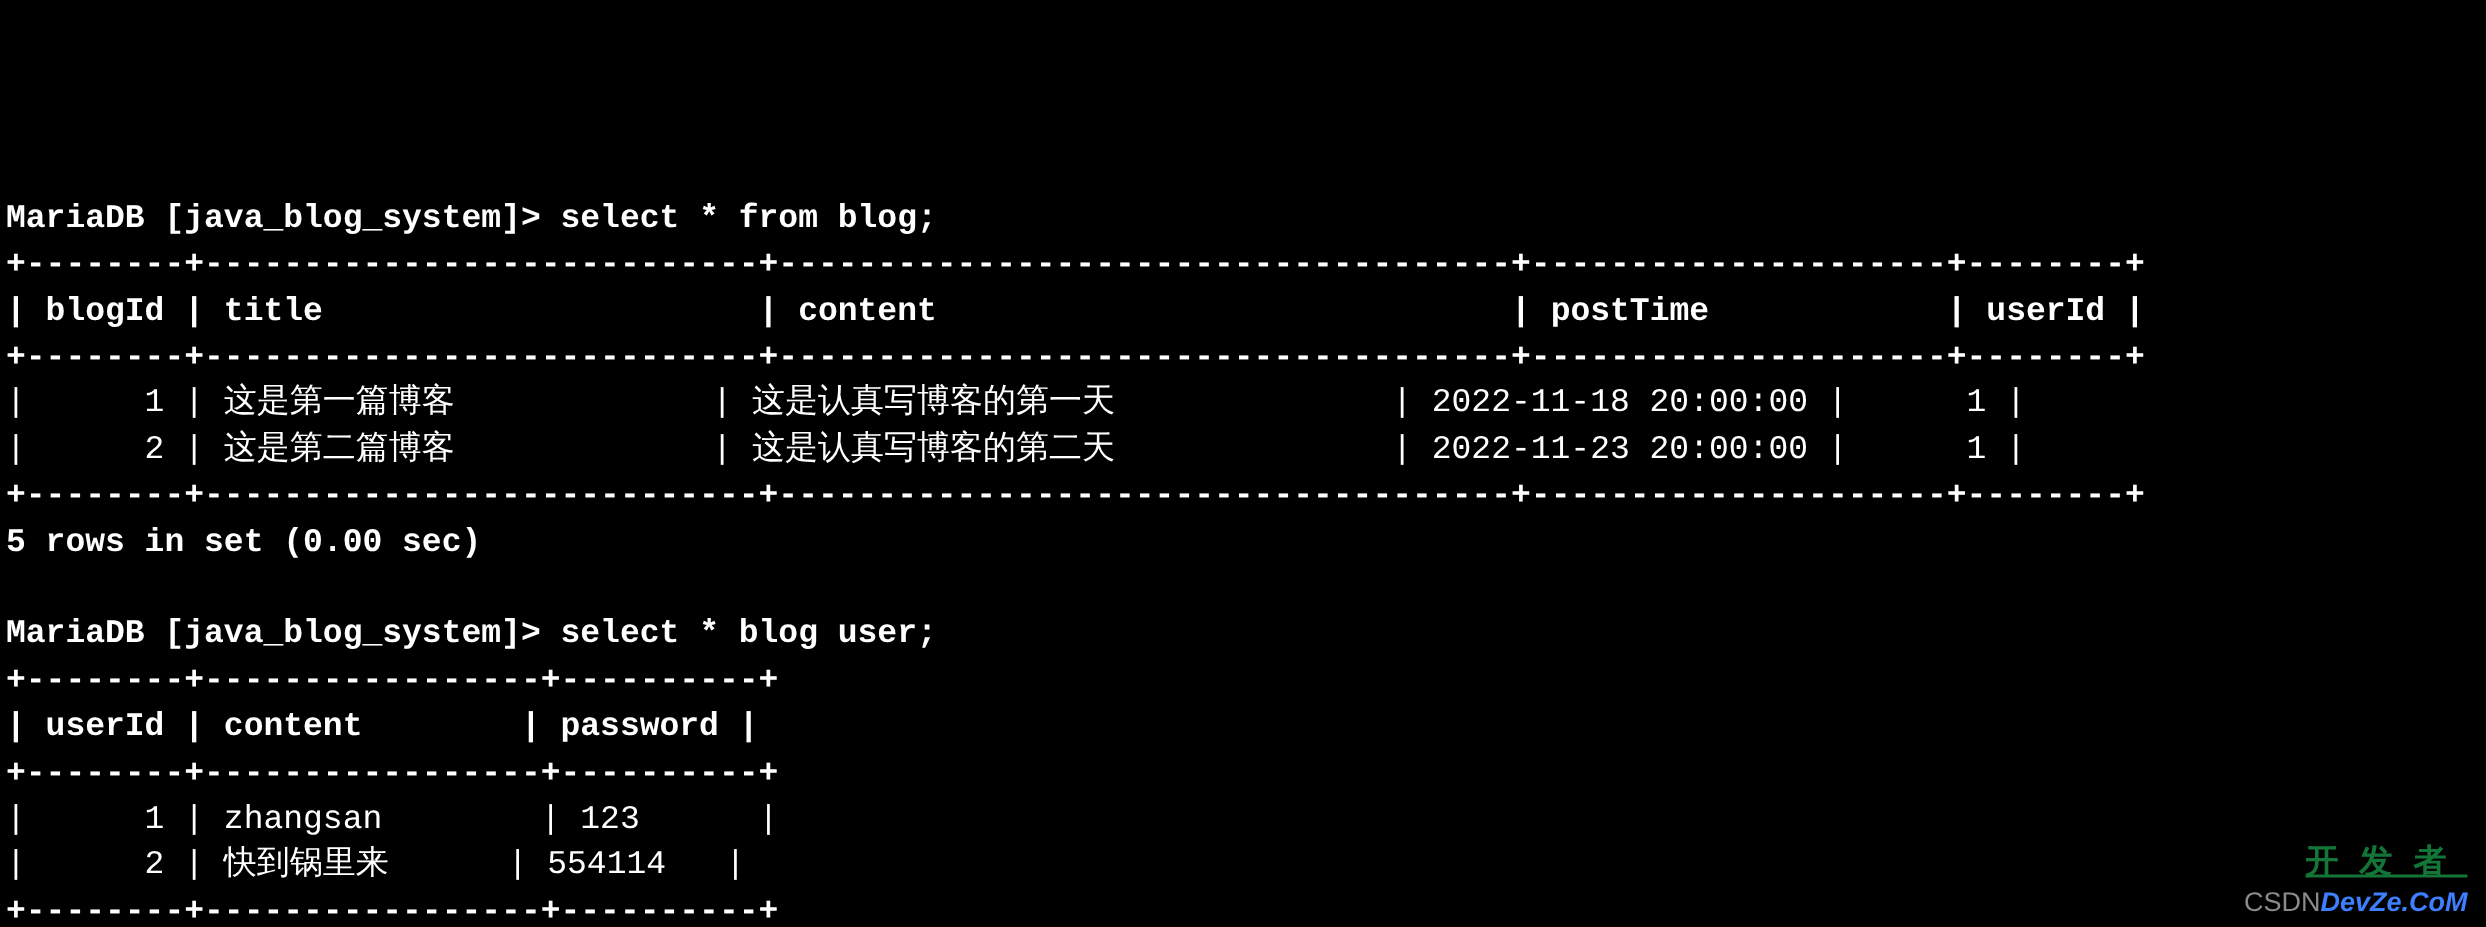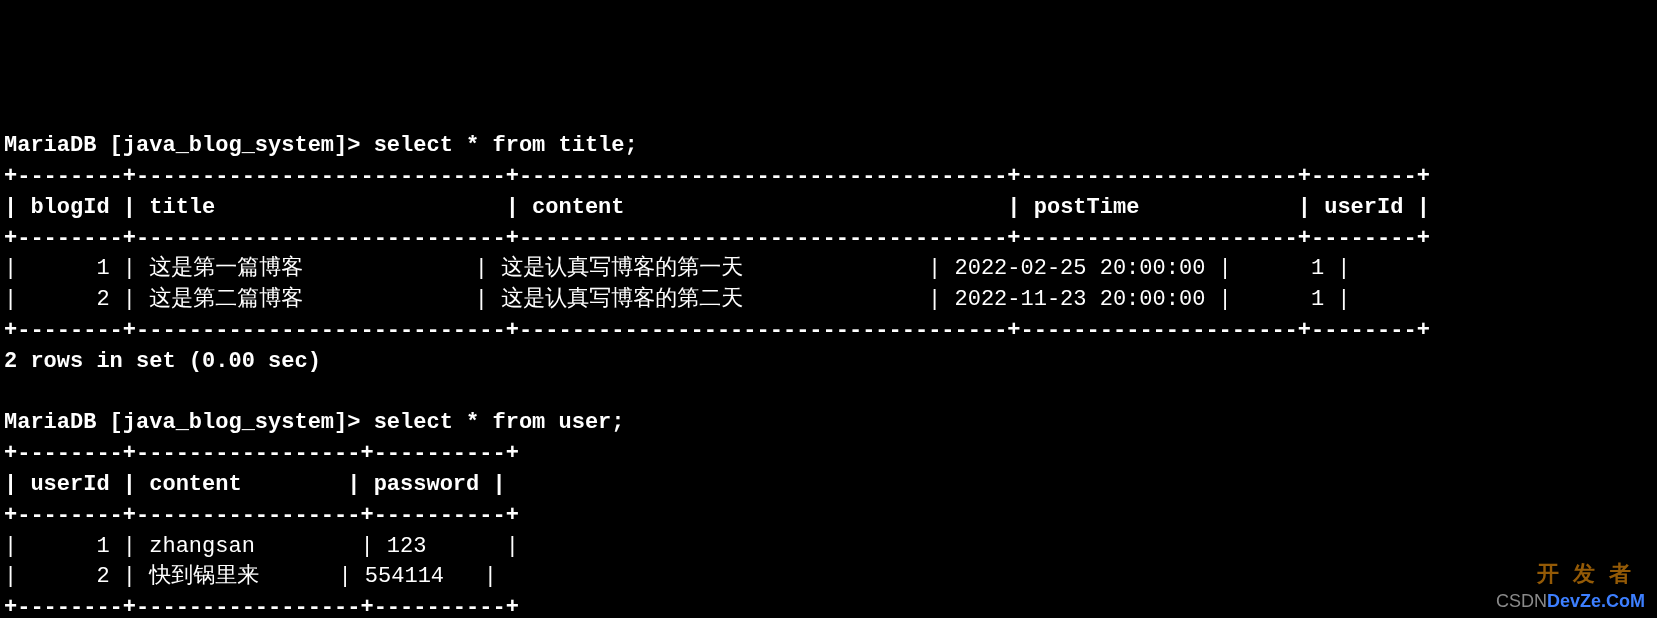--- a/index.html
+++ b/index.html
@@ -23,55 +23,57 @@
     .terminal {
       white-space: pre;
     }
     .bold {
       font-weight: bold;
     }
     .watermark-cn {
       position: absolute;
       right: 12px;
       bottom: 28px;
-      color: #a16207;
+      color: #15803d;
       font-size: 22px;
       letter-spacing: 14px;
       font-weight: bold;
       font-family: sans-serif;
       opacity: 0.92;
+      text-decoration: underline;
     }
     .watermark-en {
       position: absolute;
       right: 12px;
       bottom: 4px;
       color: #8a8a8a;
       font-size: 18px;
       font-family: sans-serif;
     }
     .watermark-en .brand {
       color: #3d7fff;
       font-weight: bold;
+      font-style: italic;
     }
   </style>
 </head>
 <body>
 
 
 
-<div class="terminal"><span class="bold"><span>MariaDB [java_blog_system]&gt; </span><span>select * from title;</span></span>
+<div class="terminal"><span class="bold"><span>MariaDB [java_blog_system]&gt; </span><span>select * from blog;</span></span>
 <span class="bold">+--------+----------------------------+-------------------------------------+---------------------+--------+</span>
 <span class="bold">| blogId | title                      | content                             | postTime            | userId |</span>
 <span class="bold">+--------+----------------------------+-------------------------------------+---------------------+--------+</span>
-<span>|      1 | 这是第一篇博客             | 这是认真写博客的第一天              | 2022-02-25 20:00:00 |      1 |</span>
+<span>|      1 | 这是第一篇博客             | 这是认真写博客的第一天              | 2022-11-18 20:00:00 |      1 |</span>
 <span>|      2 | 这是第二篇博客             | 这是认真写博客的第二天              | 2022-11-23 20:00:00 |      1 |</span>
 <span class="bold">+--------+----------------------------+-------------------------------------+---------------------+--------+</span>
-<span class="bold">2 rows in set (0.00 sec)</span>
+<span class="bold">5 rows in set (0.00 sec)</span>
 <span></span>
-<span class="bold"><span>MariaDB [java_blog_system]&gt; </span><span>select * from user;</span></span>
+<span class="bold"><span>MariaDB [java_blog_system]&gt; </span><span>select * blog user;</span></span>
 <span class="bold">+--------+-----------------+----------+</span>
 <span class="bold">| userId | content        | password |</span>
 <span class="bold">+--------+-----------------+----------+</span>
 <span>|      1 | zhangsan        | 123      |</span>
 <span>|      2 | 快到锅里来      | 554114   |</span>
 <span class="bold">+--------+-----------------+----------+</span></div>
 
 <div class="watermark-cn">开发者</div>
 <div class="watermark-en"><span>CSDN</span><span class="brand">DevZe.CoM</span></div>
 

